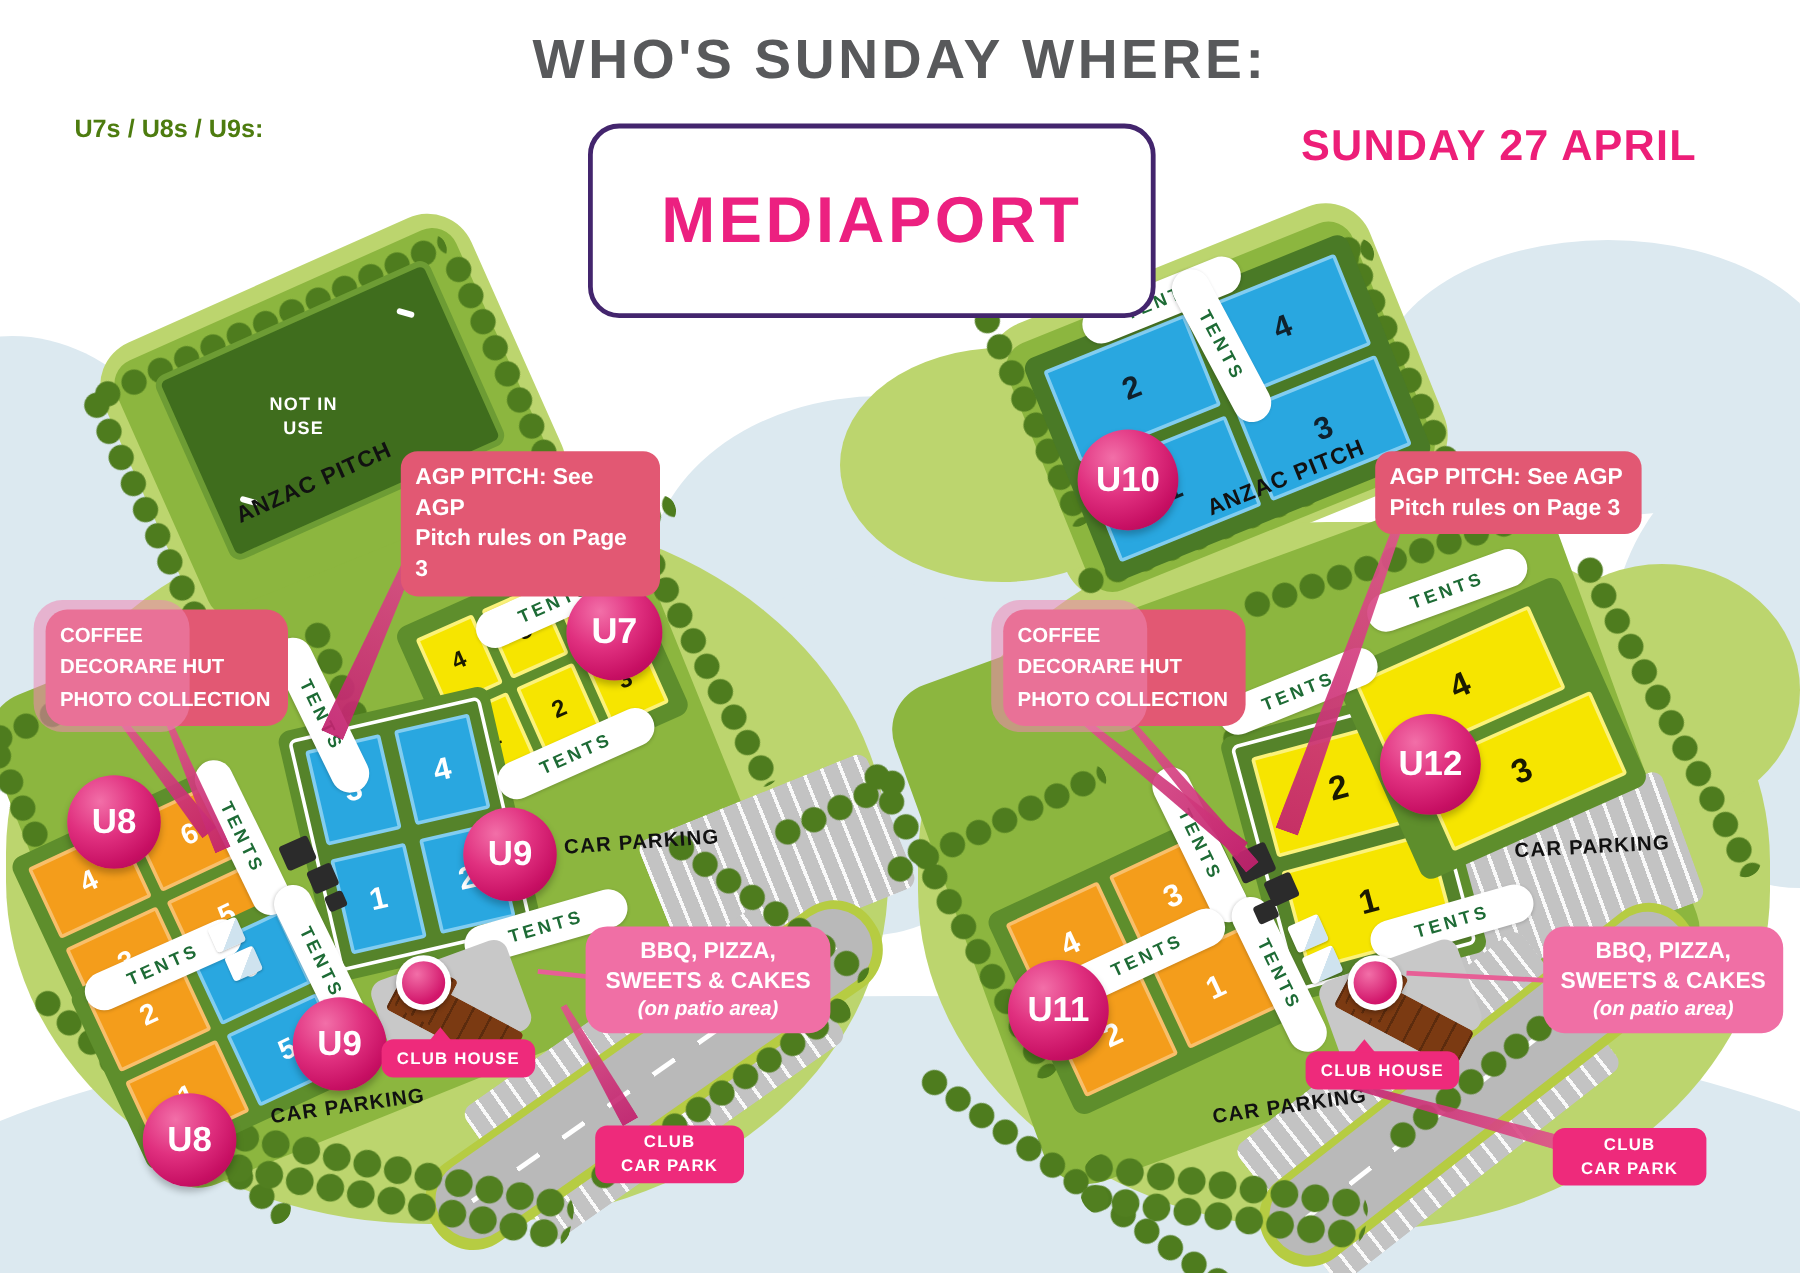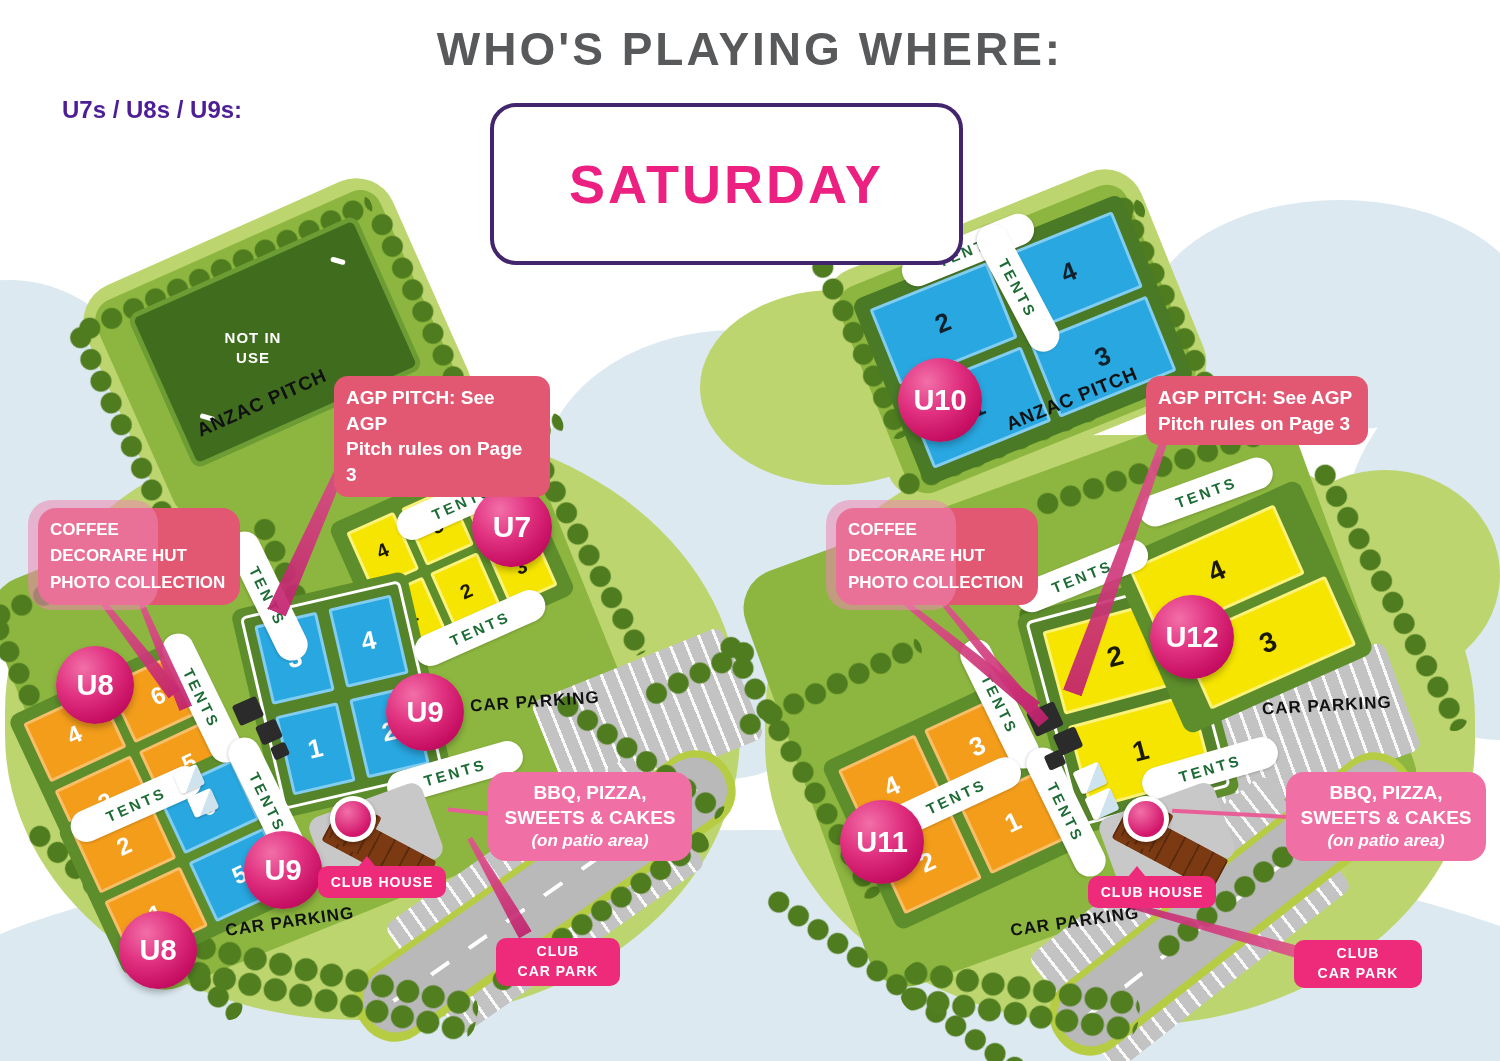--- a/index.html
+++ b/index.html
@@ -338,25 +338,26 @@
 </div>
 <div class="callout co-mag" style="left:1088px;top:876px;width:128px;height:32px;font-size:14px;letter-spacing:1px;">
   <div class="ptr" style="left:40px;top:-10px;border-left:9px solid transparent;border-right:9px solid transparent;border-bottom:11px solid #ee2a7b;"></div>
   <span>CLUB HOUSE</span>
 </div>
 <div class="callout co-mag" style="left:1294px;top:940px;width:128px;height:48px;font-size:14px;letter-spacing:1px;line-height:1.4;">
   <div>CLUB</div>
   <div>CAR PARK</div>
 </div>
 
-<div class="abs" style="left:0;top:22px;width:1500px;text-align:center;font-size:46px;font-weight:900;color:#58595b;letter-spacing:3px;">WHO'S PLAYING WHERE:</div>
+<div class="abs" style="left:0;top:22px;width:1500px;text-align:center;font-size:46px;font-weight:900;color:#58595b;letter-spacing:3px;">WHO'S SUNDAY WHERE:</div>
 
 <div class="abs" style="left:62px;top:96px;width:420px;">
-  <div style="font-size:24px;font-weight:700;color:#4c1d95;">U7s / U8s / U9s:</div>
+  <div style="font-size:21px;font-weight:700;color:#4d7c0f;">U7s / U8s / U9s:</div>
 </div>
 
 <div class="abs" style="left:1000px;top:96px;width:414px;text-align:right;">
+  <div style="font-size:36px;font-weight:900;color:#ed1e78;letter-spacing:1px;margin-top:4px;">SUNDAY 27 APRIL</div>
 </div>
 
 <div class="abs" style="left:490px;top:103px;width:465px;height:154px;background:#fff;border:4px solid #43256d;border-radius:26px;
             display:flex;flex-direction:column;align-items:center;justify-content:center;">
-  <div style="font-size:54px;font-weight:900;color:#ec2080;letter-spacing:3px;">SATURDAY</div>
+  <div style="font-size:54px;font-weight:900;color:#ec2080;letter-spacing:3px;">MEDIAPORT</div>
 </div>
 
 </body></html>

